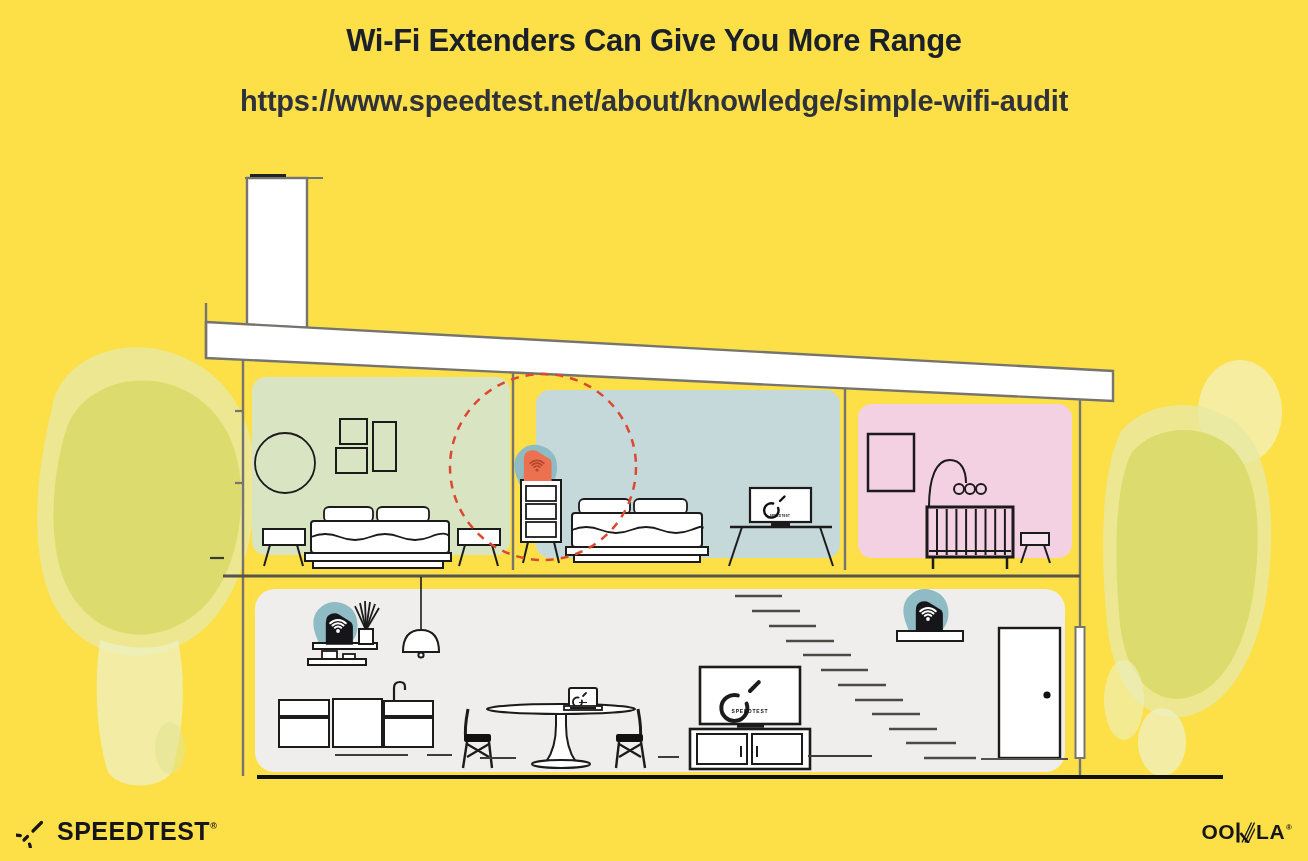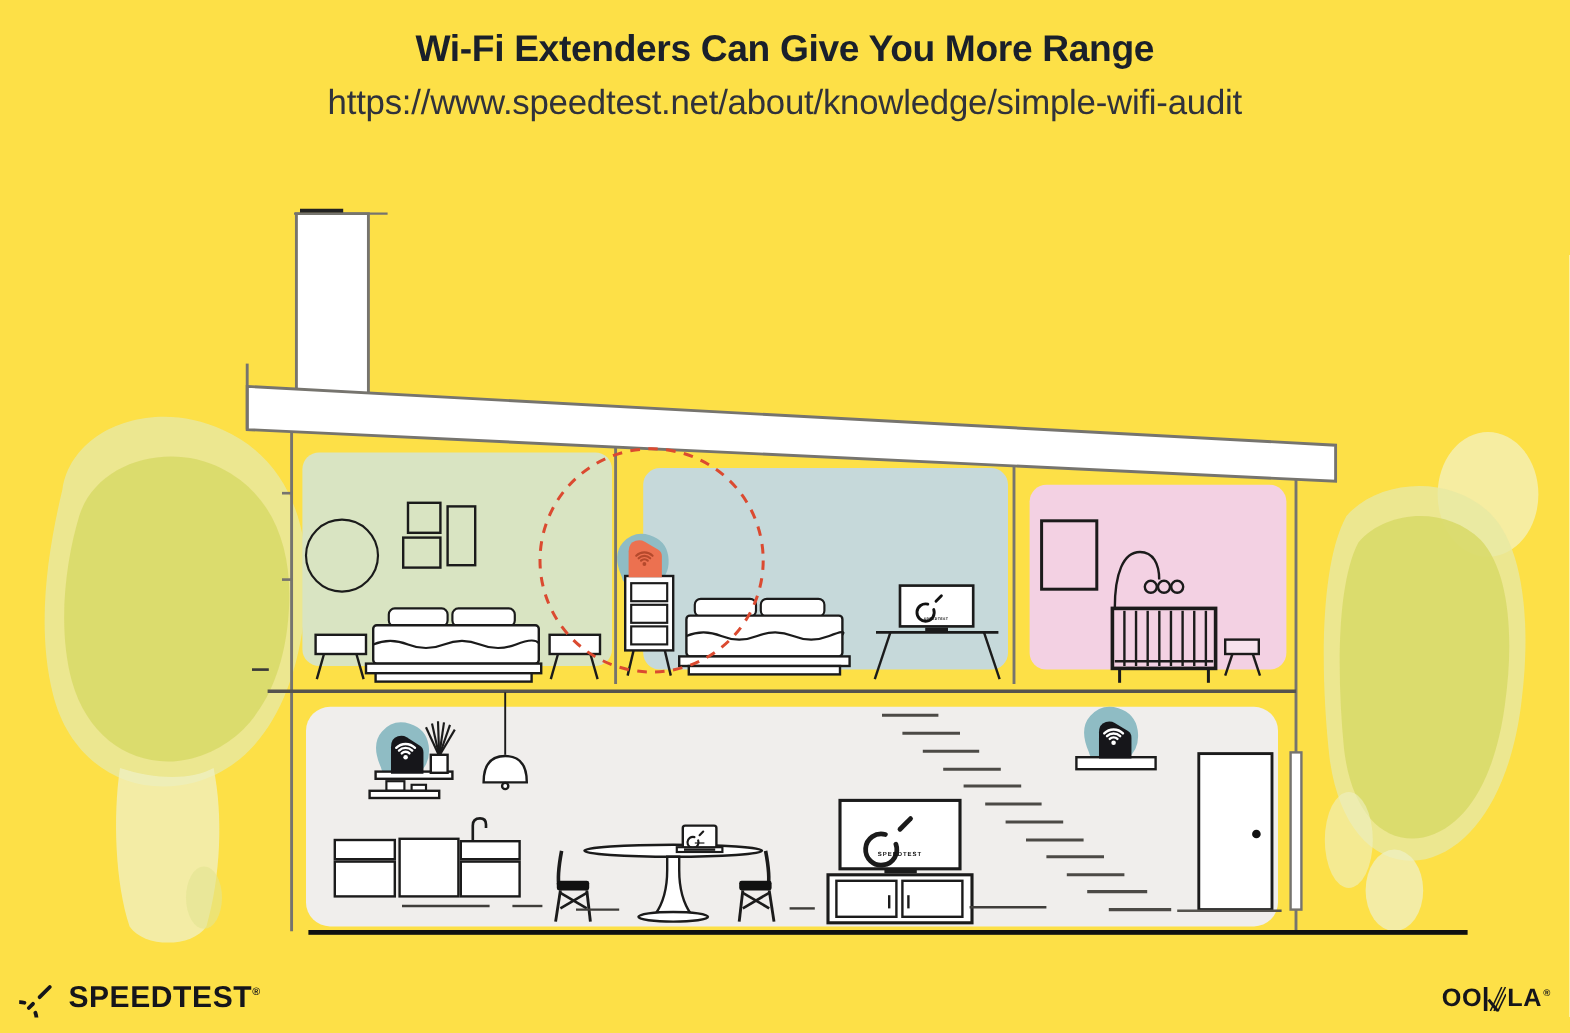--- a/index.html
+++ b/index.html
@@ -1,21 +1,21 @@
 <!DOCTYPE html>
 <html><head>
 <meta charset="utf-8">
 <style>
   html,body{margin:0;padding:0;background:#ffffff;}
   .canvas{position:relative;width:1308px;height:861px;background:#fde047;overflow:hidden;
           font-family:"Liberation Sans",sans-serif;}
   .scene{position:absolute;left:0;top:0;}
   header{position:absolute;top:24px;left:0;width:100%;text-align:center;z-index:5;}
   h1{margin:0;font-size:31px;line-height:1.1;font-weight:700;color:#1a202b;letter-spacing:-0.3px;}
-  .url{margin-top:12px;font-size:29px;font-weight:400;color:#30323b;letter-spacing:-0.2px;}
+  .url{margin-top:27px;font-size:29px;font-weight:700;color:#30323b;letter-spacing:-0.2px;}
   .footer-left{position:absolute;left:16px;top:814px;display:flex;align-items:center;z-index:5;}
   .footer-left .st-word{font-size:25px;font-weight:700;color:#15151b;letter-spacing:0.5px;margin-left:7px;}
   .footer-left sup{font-size:9px;font-weight:700;color:#15151b;margin-top:-10px;}
   .footer-right{position:absolute;right:16px;top:820px;display:flex;align-items:center;z-index:5;margin-left:22px;}
   .footer-right .ok-part{font-size:21px;font-weight:700;color:#15151b;letter-spacing:0.5px;}
   .footer-right svg{margin:0 1px;}
   .footer-right sup{font-size:8px;font-weight:700;color:#15151b;margin-top:-10px;margin-left:1px;}
   .svg-label{font-family:"Liberation Sans",sans-serif;font-weight:700;fill:#111;}
 </style>
 </head>

